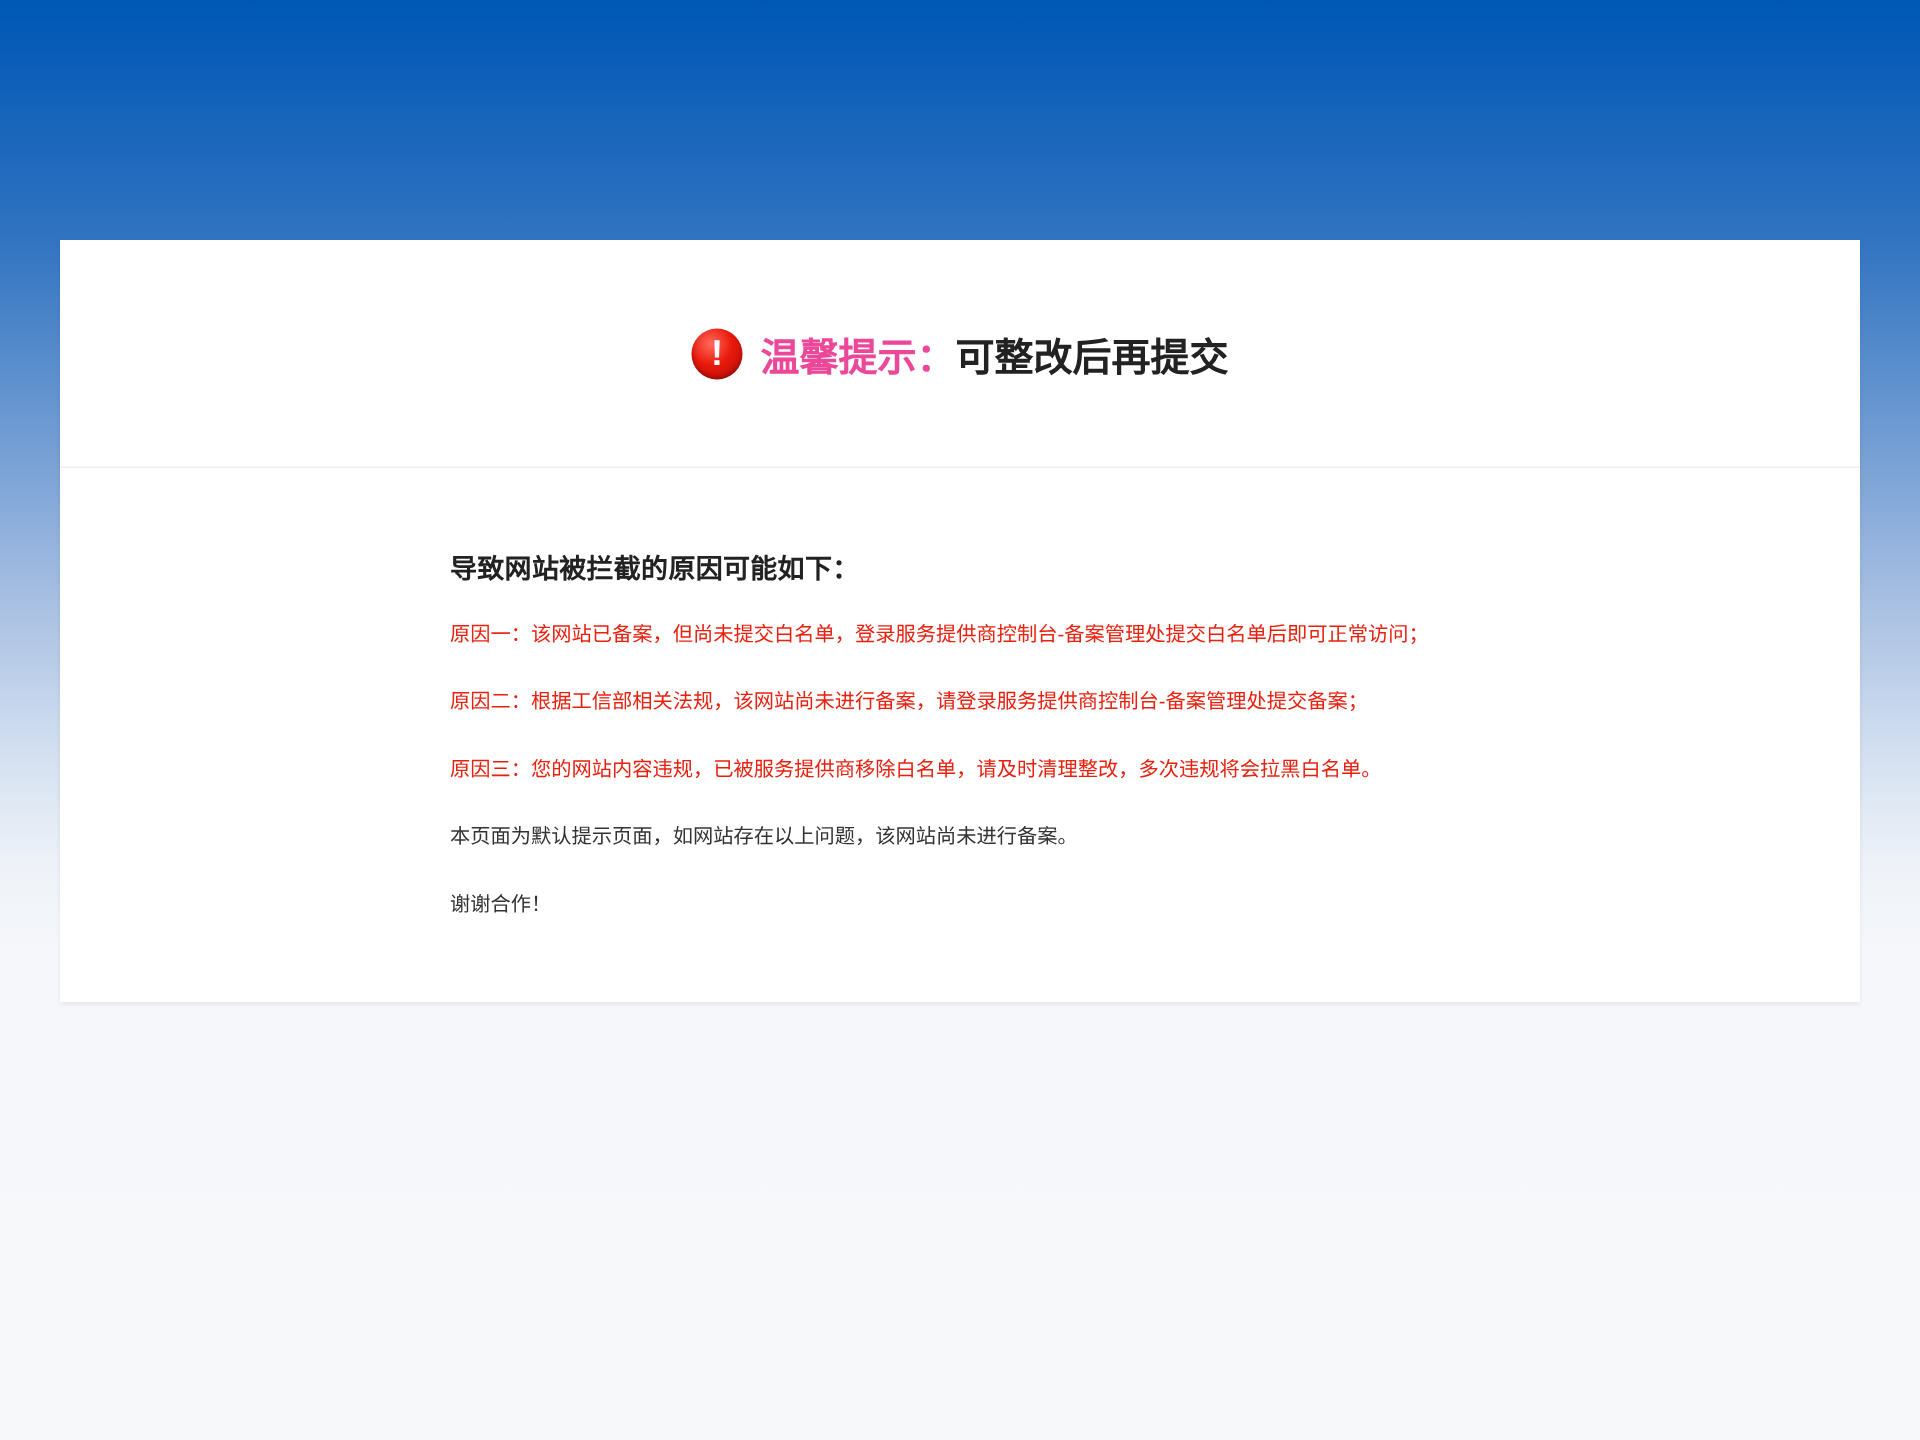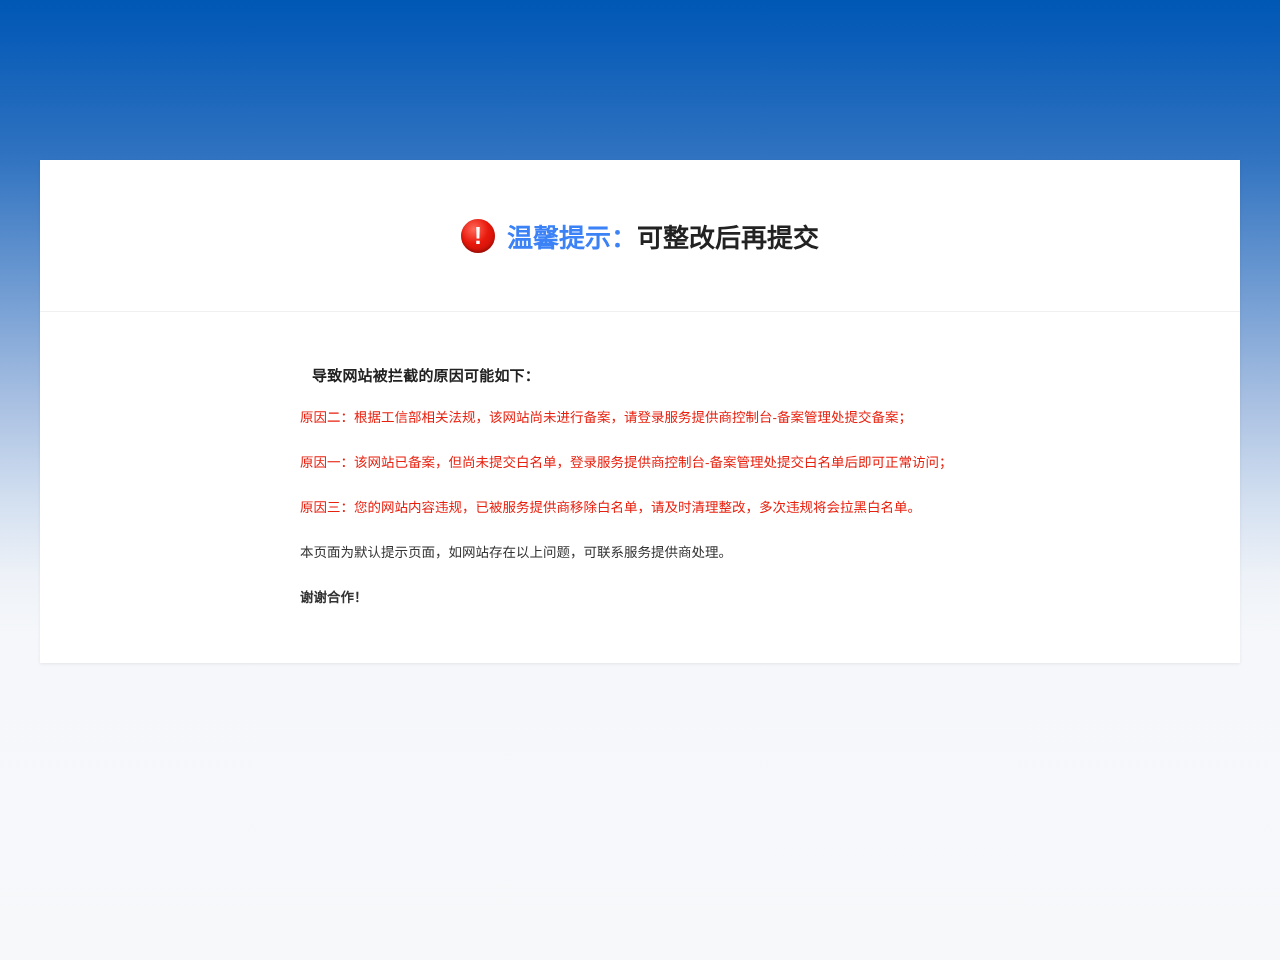--- a/index.html
+++ b/index.html
@@ -54,52 +54,51 @@
     line-height: 1;
     box-shadow: inset 0 -2px 3px rgba(0,0,0,0.25);
   }
   .title-main {
     font-size: 26px;
     font-weight: bold;
     color: #222222;
     white-space: nowrap;
   }
   .title-red {
-    color: #3b82f6;
+    color: #ec4899;
     margin-top: 36px;
   }
   .card-body {
     padding: 52px 0 56px 260px;
     box-sizing: border-box;
   }
   .reasons-heading {
-    font-size: 15px;
+    font-size: 18px;
     font-weight: bold;
     color: #222222;
-    margin: 0 0 24px 12px;
+    margin: 0 0 24px 0;
     letter-spacing: 0.2px;
   }
   .reason-line {
     font-size: 13.5px;
     color: #e8210f;
     margin: 0 0 26px 0;
     line-height: 1.4;
   }
   .note-line {
     font-size: 13.5px;
     color: #333333;
     margin: 0 0 26px 0;
     line-height: 1.4;
   }
   .thanks-line {
     font-size: 13.5px;
     color: #333333;
     margin: 0;
     line-height: 1.4;
-    font-weight: bold;
   }
 </style>
 </head>
 <body>
 
 <div class="page">
 
   <div class="card">
 
     <div class="card-header">
@@ -107,23 +106,23 @@
         <span class="warn-icon">
           <span>!</span>
         </span>
         <span class="title-main"><span class="title-red">温馨提示：</span><span>可整改后再提交</span></span>
       </div>
     </div>
 
     <div class="card-body">
       <p class="reasons-heading">导致网站被拦截的原因可能如下：</p>
 
+      <p class="reason-line">原因一：该网站已备案，但尚未提交白名单，登录服务提供商控制台-备案管理处提交白名单后即可正常访问；</p>
       <p class="reason-line">原因二：根据工信部相关法规，该网站尚未进行备案，请登录服务提供商控制台-备案管理处提交备案；</p>
-      <p class="reason-line">原因一：该网站已备案，但尚未提交白名单，登录服务提供商控制台-备案管理处提交白名单后即可正常访问；</p>
       <p class="reason-line">原因三：您的网站内容违规，已被服务提供商移除白名单，请及时清理整改，多次违规将会拉黑白名单。</p>
 
-      <p class="note-line">本页面为默认提示页面，如网站存在以上问题，可联系服务提供商处理。</p>
+      <p class="note-line">本页面为默认提示页面，如网站存在以上问题，该网站尚未进行备案。</p>
       <p class="thanks-line">谢谢合作！</p>
     </div>
 
   </div>
 
 </div>
 
 </body></html>

